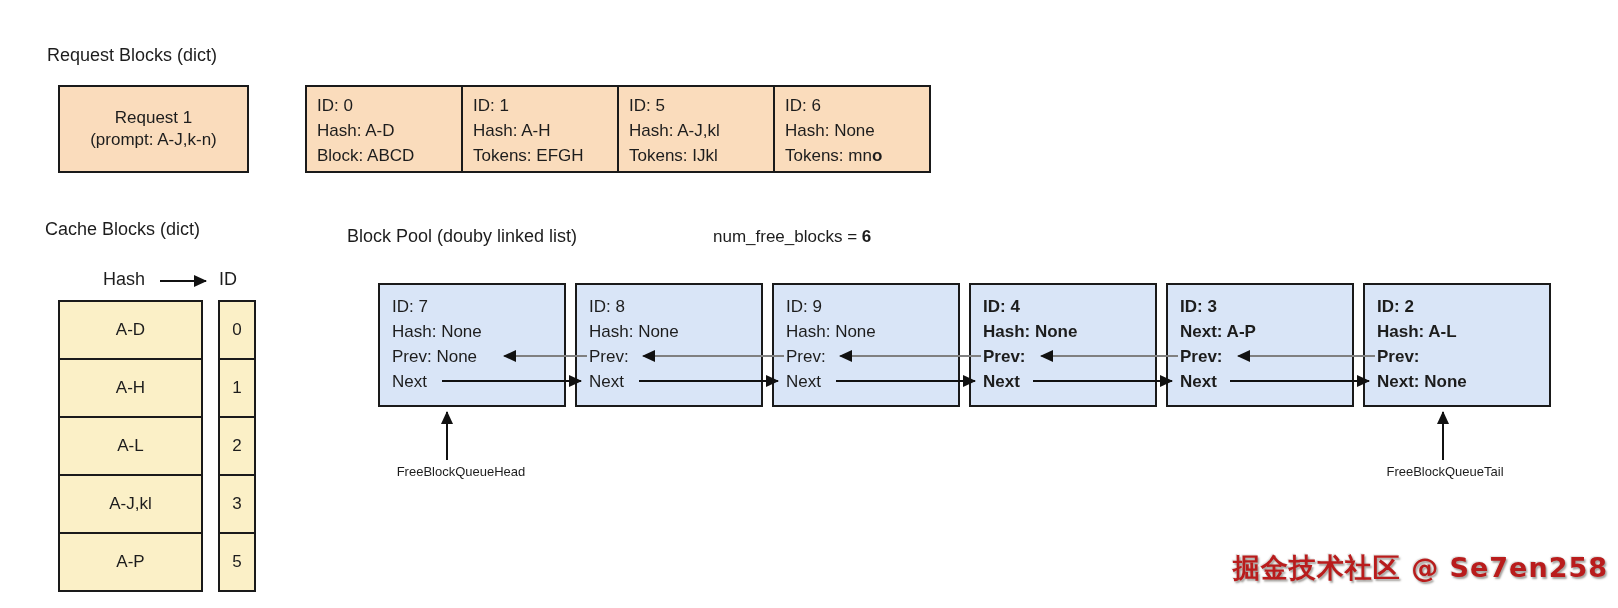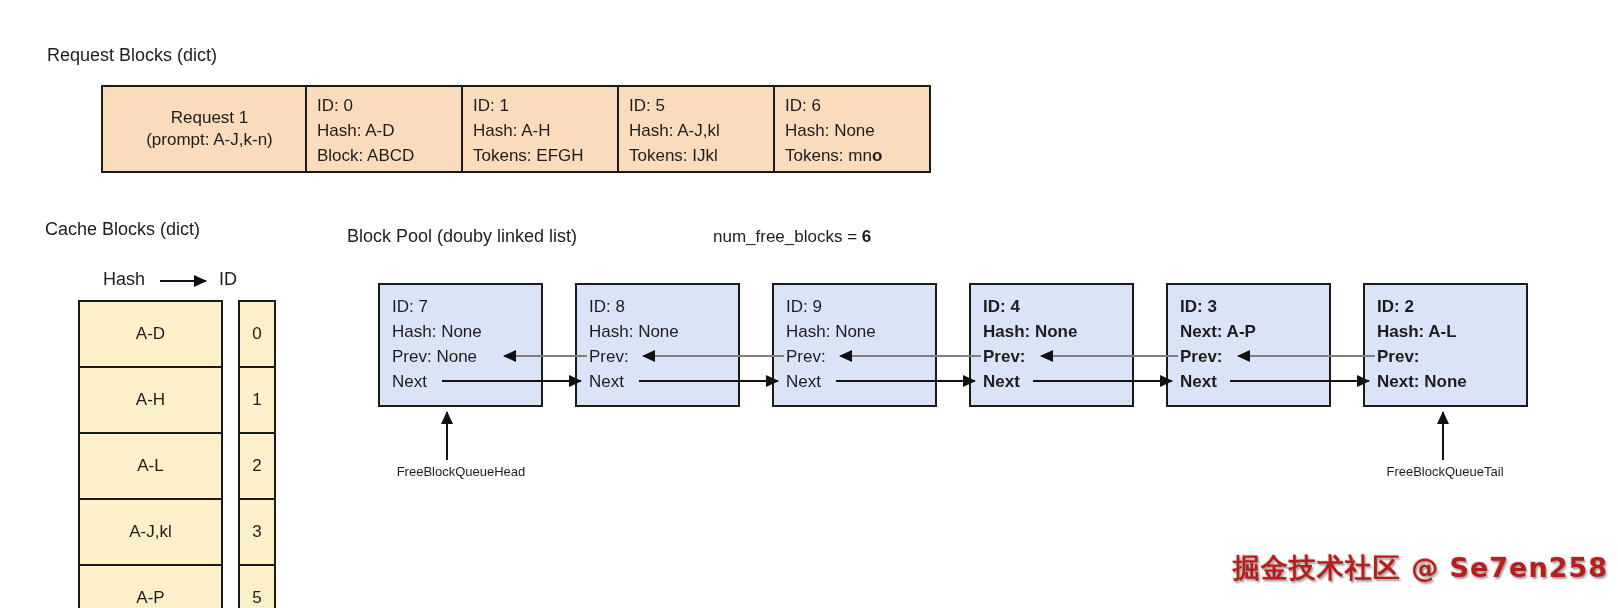--- a/index.html
+++ b/index.html
@@ -5,45 +5,45 @@
   html,body { margin:0; padding:0; background:#ffffff; }
   .canvas {
     position:relative; width:1618px; height:608px; background:#ffffff;
     font-family:"Liberation Sans", sans-serif; color:#1d1d1d; overflow:hidden;
   }
   .sec-title { position:absolute; font-size:18px; font-weight:normal; white-space:nowrap; }
   .plain     { position:absolute; font-size:17px; white-space:nowrap; }
 
   
   .request-box {
-    position:absolute; left:58px; top:85px; width:217px; height:88px;
+    position:absolute; left:58px; top:85px; width:191px; height:88px;
     box-sizing:border-box; border:2px solid #1a1a1a; background:#fadcbc;
     display:flex; flex-direction:column; align-items:center; justify-content:center;
-    font-size:17px; line-height:22px; text-align:center;margin-left:43px;
+    font-size:17px; line-height:22px; text-align:center;
   }
   .req-block {
     position:absolute; top:85px; width:158px; height:88px;
     box-sizing:border-box; border:2px solid #1a1a1a; background:#fadcbc;
     padding:6px 8px 0 10px; font-size:17px; line-height:25px; white-space:nowrap;
   }
   .req-block .b { font-weight:bold; }
 
   
   .cache-cell {
     box-sizing:border-box; border:2px solid #1a1a1a; background:#fbf0c7;
     display:flex; align-items:center; justify-content:center;
-    font-size:17px; width:145px; height:68px; margin-top:-2px;margin-left:20px;
+    font-size:17px; width:145px; height:60px; margin-top:-2px;
   }
   .cache-col { position:absolute; top:300px; }
   .cache-col .cache-cell:first-child { margin-top:0; }
   .id-col .cache-cell { width:38px; }
 
   
   .pool-block {
-    position:absolute; top:283px; width:165px; height:124px;
+    position:absolute; top:283px; width:188px; height:124px;
     box-sizing:border-box; border:2px solid #1a1a1a; background:#d9e5f7;
     padding:9px 0 0 12px; font-size:17px; line-height:25px; white-space:nowrap;
   }
   .pool-block.bold { font-weight:bold; }
   .pointer-label { position:absolute; top:464px; width:230px; text-align:center; font-size:13px; white-space:nowrap; }
 
   .free-counter { position:absolute; left:713px; top:227px; font-size:17px; white-space:nowrap; }
   .free-counter .b { font-weight:bold; }
 
   .overlay { position:absolute; left:0; top:0; pointer-events:none; }

